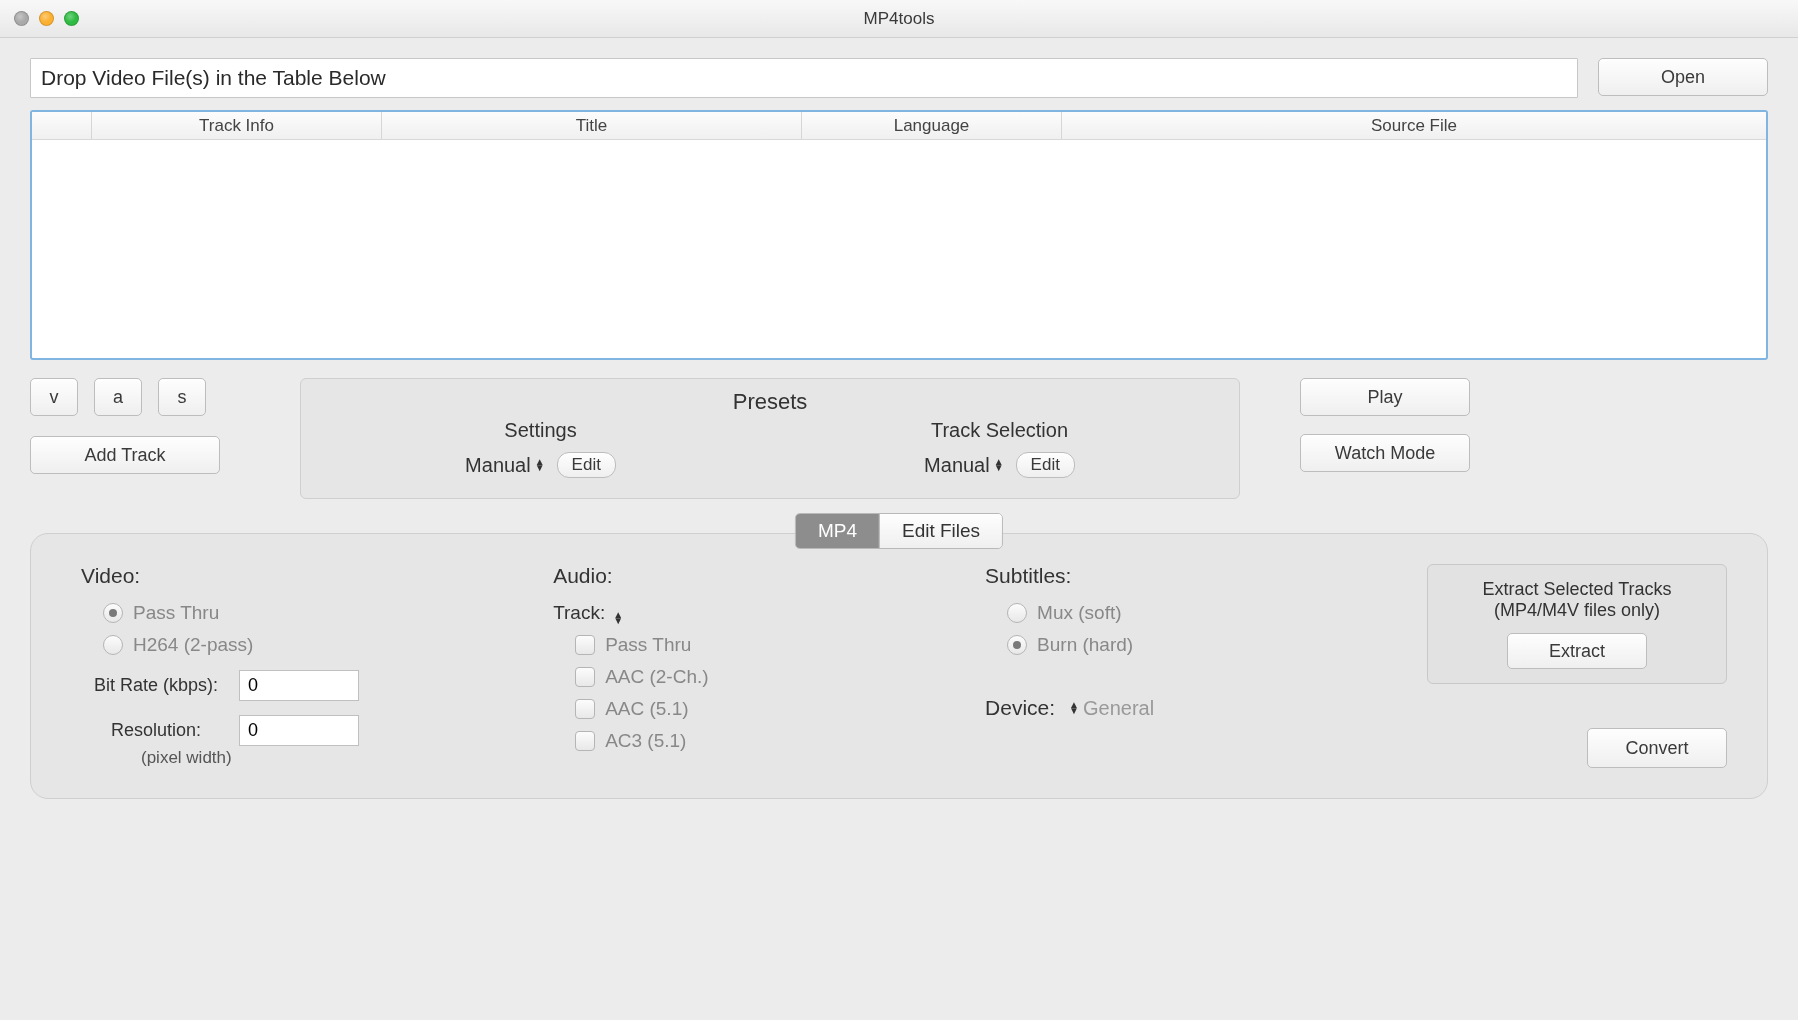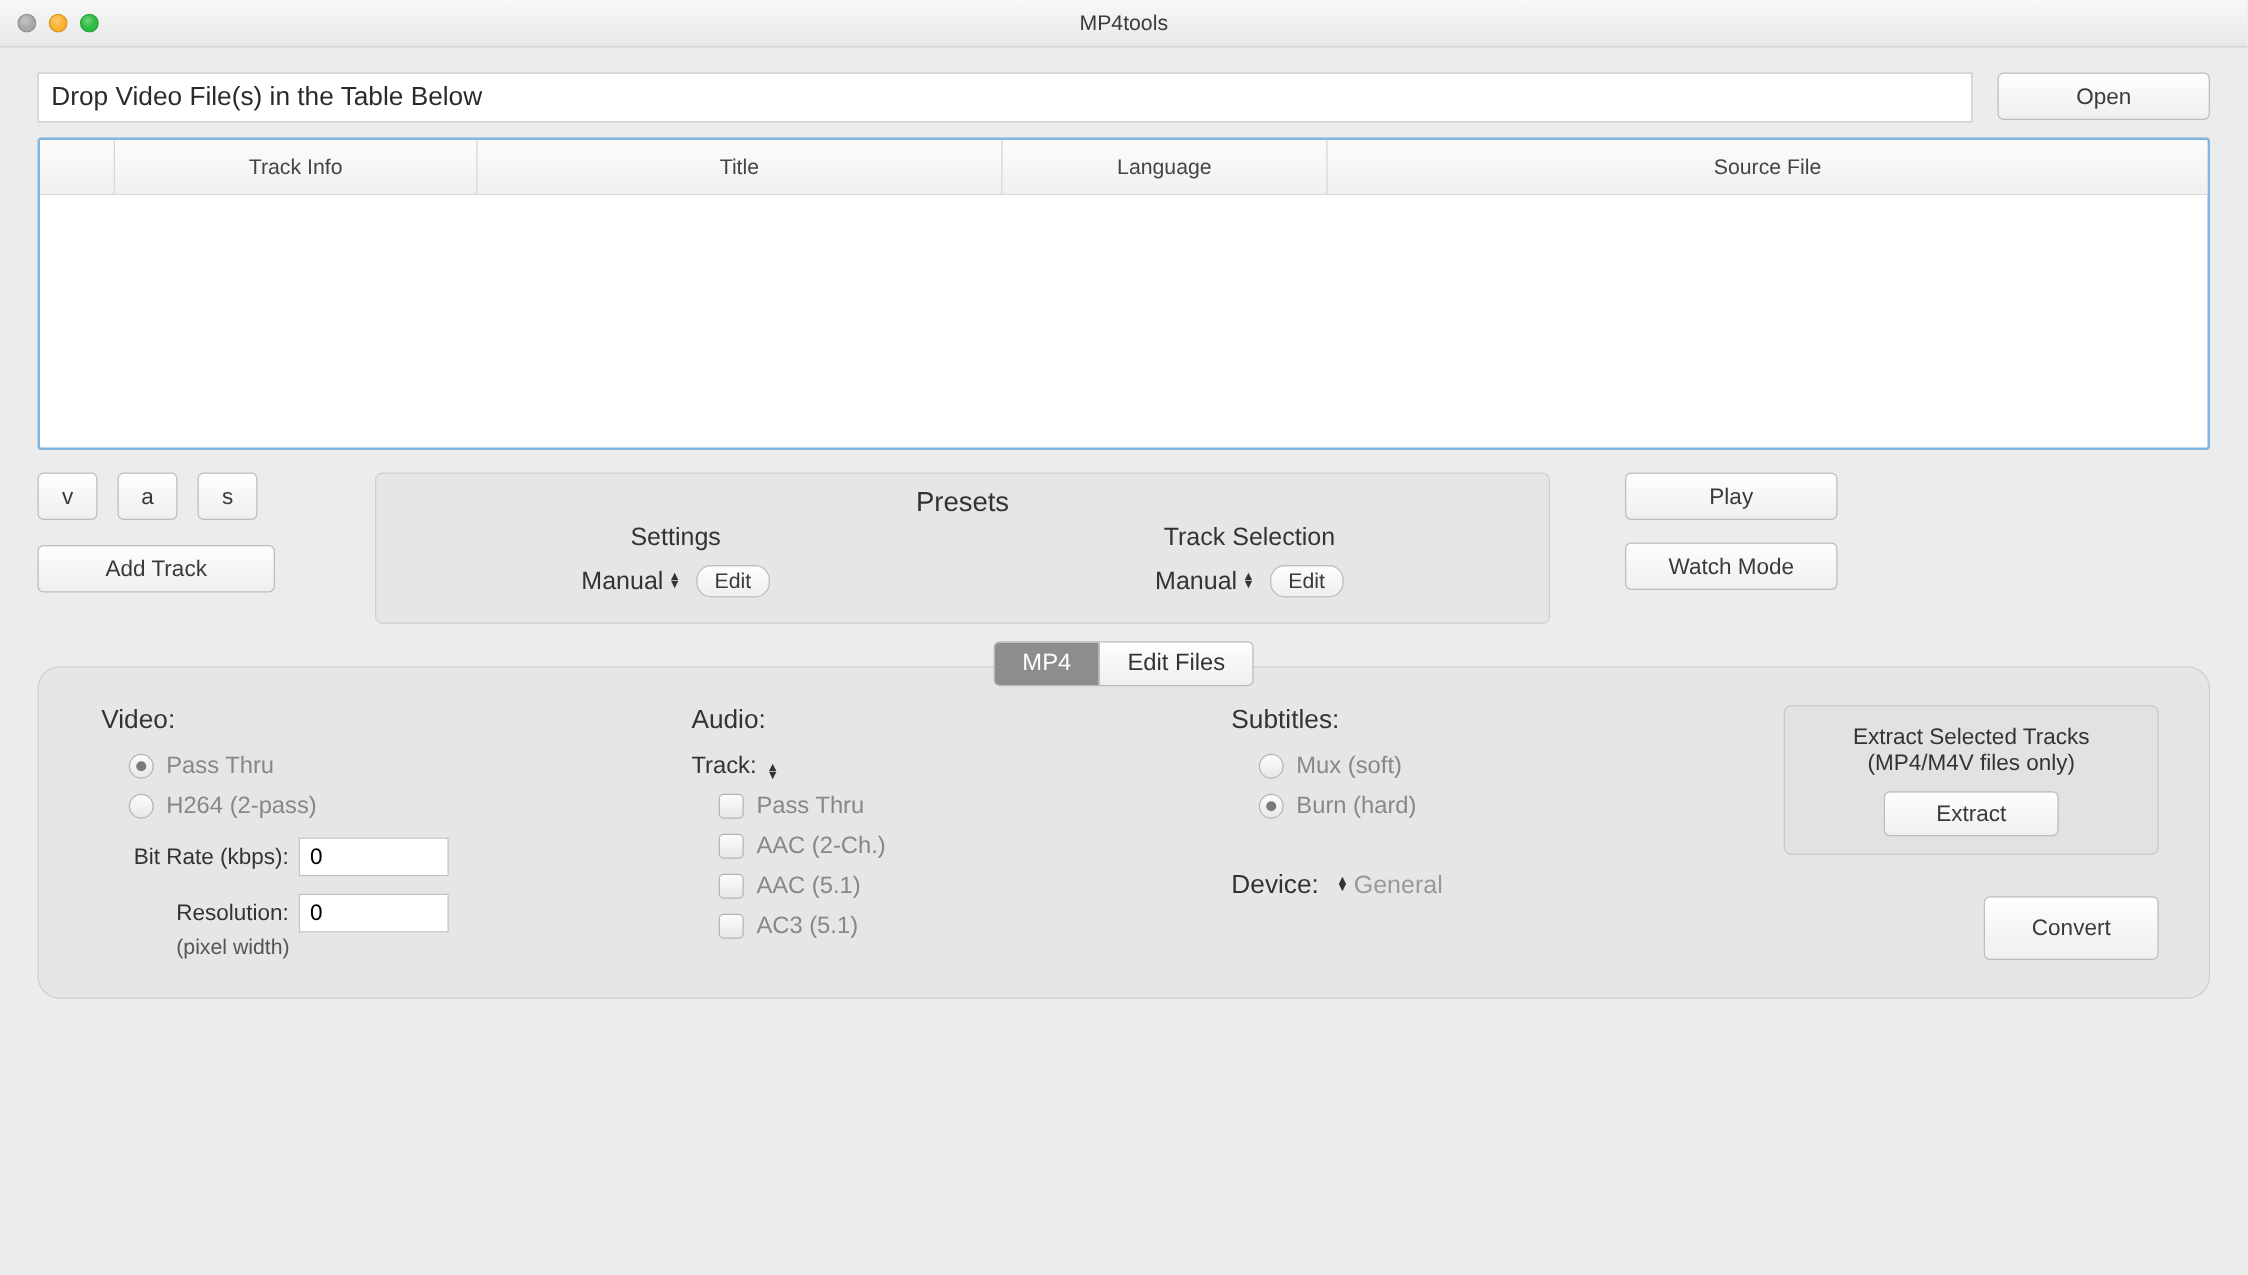--- a/index.html
+++ b/index.html
@@ -77,21 +77,21 @@
     .btn-square { width: 48px; height: 38px; font-size: 18px; }
     .table-wrapper {
       border: 2px solid #7fb5e0;
       border-radius: 3px;
       background: #fff;
       height: 250px;
       overflow: hidden;
     }
     .table-head {
       display: flex;
-      height: 44px;
+      height: 28px;
       background: linear-gradient(to bottom, #fcfcfc, #f0f0f0);
       border-bottom: 1px solid #d8d8d8;
     }
     .th {
       border-right: 1px solid #d6d6d6;
       display: flex;
       align-items: center;
       justify-content: center;
       font-size: 17px;
       color: #444;
@@ -227,21 +227,21 @@
       background: linear-gradient(to bottom, #fcfcfc, #e8e8e8);
       display: inline-block;
     }
     .field-row {
       display: flex;
       align-items: center;
       gap: 8px;
       margin-top: 14px;
       font-size: 18px;
     }
-    .field-row label { width: 150px; text-align: right; }
+    .field-row label { width: 150px; text-align: center; }
     .num-input {
       width: 120px;
       padding: 4px 8px;
       border: 1px solid #c0c0c0;
       background: #fff;
       font-size: 18px;
     }
     .subtext {
       font-size: 17px;
       margin-left: 60px;
@@ -446,20 +446,20 @@
         </div>
       </div>
 
       <div class="right-panel-col">
         <div class="extract-box">
           <div class="line1">Extract Selected Tracks</div>
           <div class="line2">(MP4/M4V files only)</div>
           <button class="btn" style="width:140px;height:36px;">Extract</button>
         </div>
         <div class="convert-wrap">
-          <button class="btn" style="width:140px;height:51px;">Convert</button>
+          <button class="btn" style="width:140px;height:40px;">Convert</button>
         </div>
       </div>
 
     </div>
   </div>
 
 </div>
 
 </body></html>

